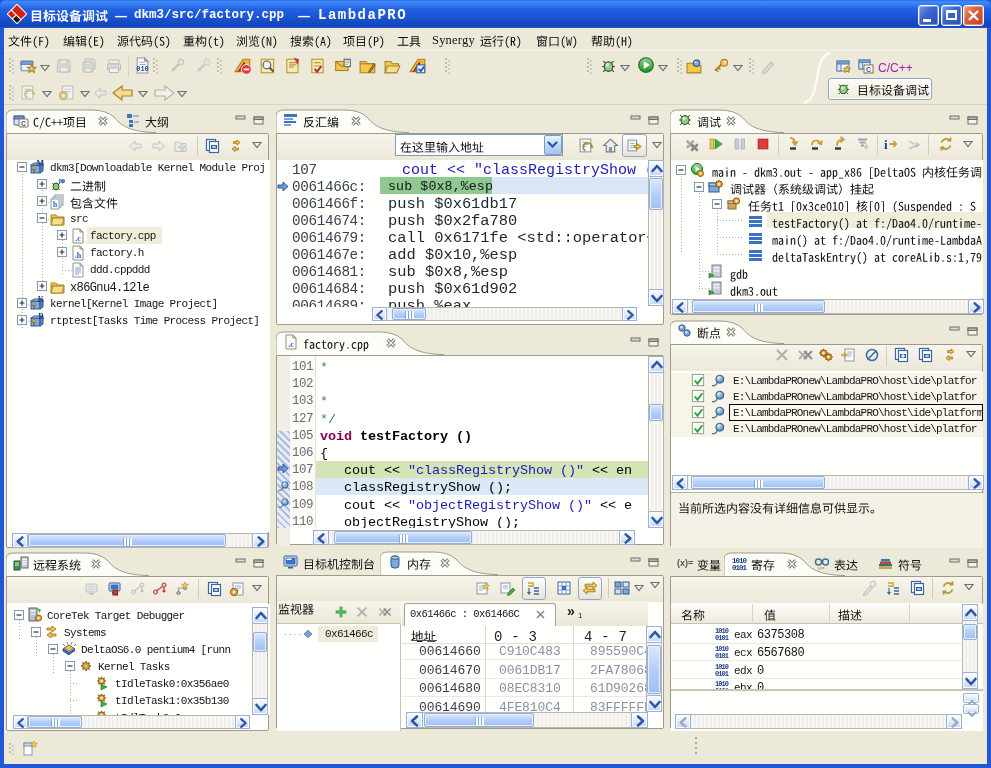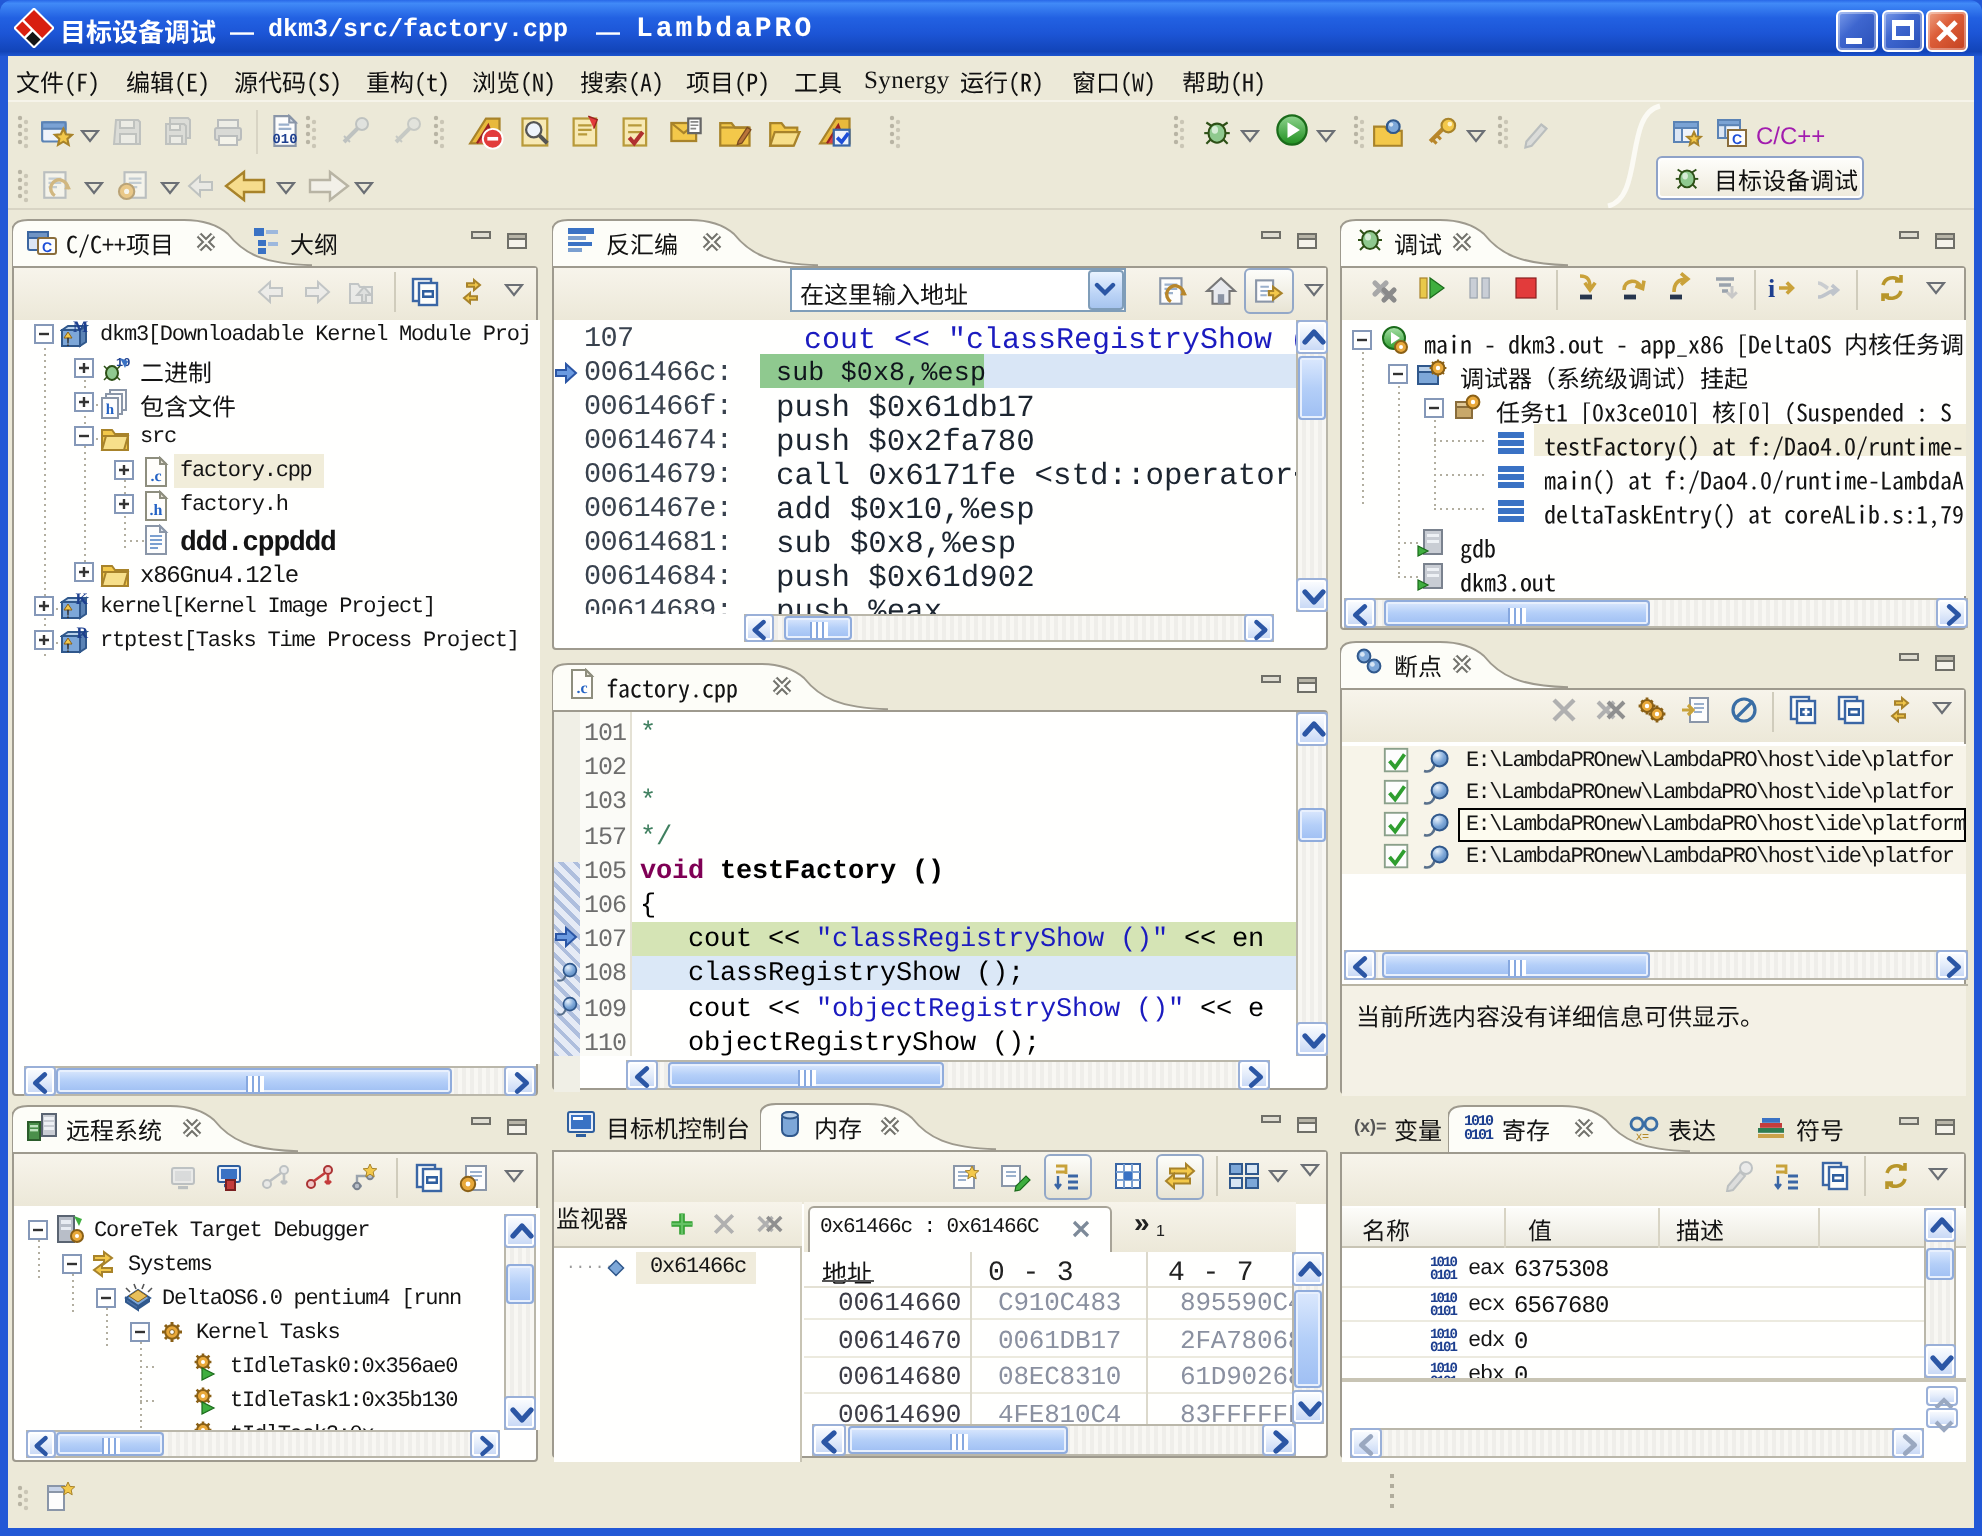--- a/index.html
+++ b/index.html
@@ -607,21 +607,21 @@
       </svg>
     </div>
     <div style="position:absolute;left:83px;top:88px;font-family:'Liberation Mono',monospace;font-size:11px;color:#141414;font-weight:normal;letter-spacing:-0.62px;white-space:pre;line-height:1">factory.h</div>
     <div style="position:absolute;left:63px;top:102px;width:16px;height:16px">
       <svg width="16" height="16" viewBox="0 0 16 16" style="display:block">
         <path d="M3 1 h7 l3 3 v11 h-10 z" fill="#fdfdfd" stroke="#8a96a8"></path>
         <path d="M10 1 l3 3 h-3 z" fill="#dde4ee" stroke="#8a96a8"></path>
         <path d="M5 6 h6 M5 8 h6 M5 10 h6 M5 12 h4" stroke="#7a9fd0" stroke-width="1"></path>
       </svg>
     </div>
-    <div style="position:absolute;left:83px;top:105px;font-family:'Liberation Mono',monospace;font-size:14px;color:#141414;font-weight:bold;letter-spacing:-0.62px;white-space:pre;line-height:1">ddd.cppddd</div>
+    <div style="position:absolute;left:83px;top:105px;font-family:'Liberation Mono',monospace;font-size:11px;color:#141414;font-weight:normal;letter-spacing:-0.62px;white-space:pre;line-height:1">ddd.cppddd</div>
     <svg style="position:absolute;left:30px;top:121px" width="10" height="10" viewBox="0 0 10 10">
       <rect x="0.5" y="0.5" width="9" height="9" fill="#fff" stroke="#8598b8"></rect>
       <path d="M5 2.5 v5 M2.5 5 h5" stroke="#333" stroke-width="1.2"></path>
     </svg>
     <div style="position:absolute;left:43px;top:119px;width:16px;height:16px">
       <svg width="16" height="16" viewBox="0 0 16 16" style="display:block">
         <path d="M1 4 h5 l1.5 2 H14 v8 H1 z" fill="#f3c84a" stroke="#a8832a"></path>
         <path d="M1 7 h13" stroke="#a8832a" fill="none"></path>
         <path d="M1 14 l2-7 h11 l-2 7 z" fill="#f7df8a" stroke="#a8832a"></path>
       </svg>
@@ -1067,21 +1067,21 @@
     <div style="position:absolute;left:4px;top:74px;font-family:'Liberation Mono',monospace;font-size:13.5px;letter-spacing:-0.1px;white-space:pre;line-height:1"><span style="color:#7f0055;font-weight:bold">void</span><span style="color:#000;font-weight:normal"> </span><span style="color:#000000;font-weight:bold">testFactory ()</span></div>
     <div style="position:absolute;left:4px;top:91px;font-family:'Liberation Mono',monospace;font-size:13.5px;letter-spacing:-0.1px;white-space:pre;line-height:1"><span style="color:#000000;font-weight:normal">{</span></div>
     <div style="position:absolute;left:4px;top:108px;font-family:'Liberation Mono',monospace;font-size:13.5px;letter-spacing:-0.1px;white-space:pre;line-height:1"><span style="color:#000000;font-weight:normal">   cout &lt;&lt; </span><span style="color:#1b1bbf;font-weight:normal">"classRegistryShow ()"</span><span style="color:#000000;font-weight:normal"> &lt;&lt; en</span></div>
     <div style="position:absolute;left:4px;top:125px;font-family:'Liberation Mono',monospace;font-size:13.5px;letter-spacing:-0.1px;white-space:pre;line-height:1"><span style="color:#000000;font-weight:normal">   classRegistryShow ();</span></div>
     <div style="position:absolute;left:4px;top:143px;font-family:'Liberation Mono',monospace;font-size:13.5px;letter-spacing:-0.1px;white-space:pre;line-height:1"><span style="color:#000000;font-weight:normal">   cout &lt;&lt; </span><span style="color:#1b1bbf;font-weight:normal">"objectRegistryShow ()"</span><span style="color:#000000;font-weight:normal"> &lt;&lt; e</span></div>
     <div style="position:absolute;left:4px;top:160px;font-family:'Liberation Mono',monospace;font-size:13.5px;letter-spacing:-0.1px;white-space:pre;line-height:1"><span style="color:#000000;font-weight:normal">   objectRegistryShow ();</span></div>
   </div>
 <div style="position:absolute;left:292px;top:361px;font-family:'Liberation Mono',monospace;font-size:12.5px;color:#6d6d6d;font-weight:normal;letter-spacing:-0.5px;white-space:pre;line-height:1">101</div>
 <div style="position:absolute;left:292px;top:378px;font-family:'Liberation Mono',monospace;font-size:12.5px;color:#6d6d6d;font-weight:normal;letter-spacing:-0.5px;white-space:pre;line-height:1">102</div>
 <div style="position:absolute;left:292px;top:395px;font-family:'Liberation Mono',monospace;font-size:12.5px;color:#6d6d6d;font-weight:normal;letter-spacing:-0.5px;white-space:pre;line-height:1">103</div>
-<div style="position:absolute;left:292px;top:413px;font-family:'Liberation Mono',monospace;font-size:12.5px;color:#6d6d6d;font-weight:normal;letter-spacing:-0.5px;white-space:pre;line-height:1">157</div>
+<div style="position:absolute;left:292px;top:413px;font-family:'Liberation Mono',monospace;font-size:12.5px;color:#6d6d6d;font-weight:normal;letter-spacing:-0.5px;white-space:pre;line-height:1">127</div>
 <div style="position:absolute;left:292px;top:430px;font-family:'Liberation Mono',monospace;font-size:12.5px;color:#6d6d6d;font-weight:normal;letter-spacing:-0.5px;white-space:pre;line-height:1">105</div>
 <div style="position:absolute;left:292px;top:447px;font-family:'Liberation Mono',monospace;font-size:12.5px;color:#6d6d6d;font-weight:normal;letter-spacing:-0.5px;white-space:pre;line-height:1">106</div>
 <div style="position:absolute;left:292px;top:464px;font-family:'Liberation Mono',monospace;font-size:12.5px;color:#6d6d6d;font-weight:normal;letter-spacing:-0.5px;white-space:pre;line-height:1">107</div>
 <div style="position:absolute;left:292px;top:481px;font-family:'Liberation Mono',monospace;font-size:12.5px;color:#6d6d6d;font-weight:normal;letter-spacing:-0.5px;white-space:pre;line-height:1">108</div>
 <div style="position:absolute;left:292px;top:499px;font-family:'Liberation Mono',monospace;font-size:12.5px;color:#6d6d6d;font-weight:normal;letter-spacing:-0.5px;white-space:pre;line-height:1">109</div>
 <div style="position:absolute;left:292px;top:516px;font-family:'Liberation Mono',monospace;font-size:12.5px;color:#6d6d6d;font-weight:normal;letter-spacing:-0.5px;white-space:pre;line-height:1">110</div>
 <div class="strack" style="left:648px;top:356px;width:16px;height:172px"></div>
 <div class="sbtn" style="left:648px;top:356px;width:16px;height:17px"><svg width="16" height="17" viewBox="0 0 16 17">
       <g transform="scale(1.0)">
         <path d="M3.5 10 l4.5-5 4.5 5" fill="none" stroke="#2b56a5" stroke-width="2.6" stroke-linejoin="round" stroke-linecap="round"></path>

